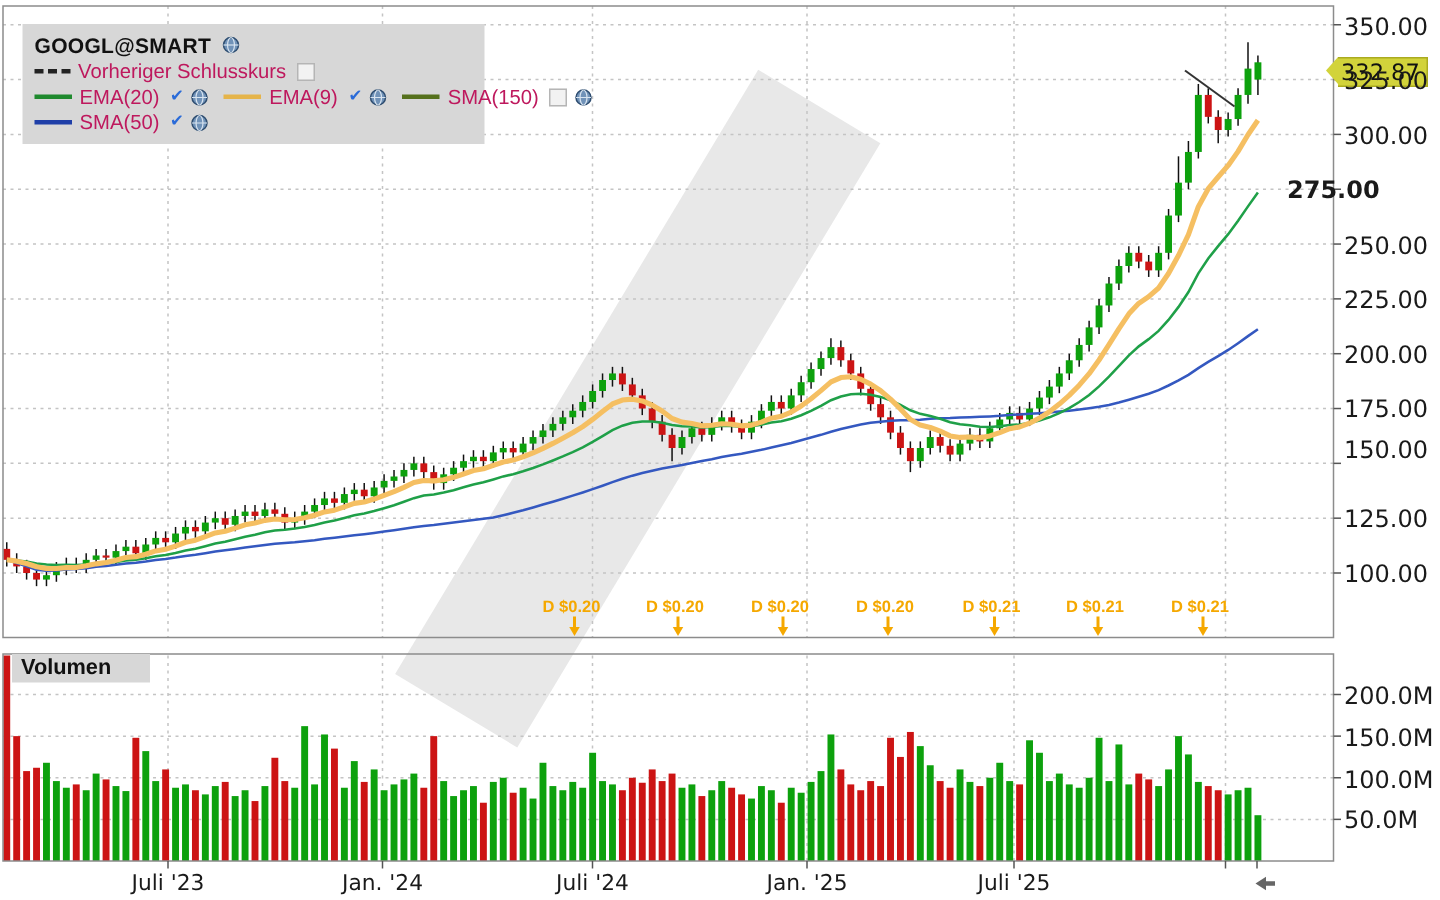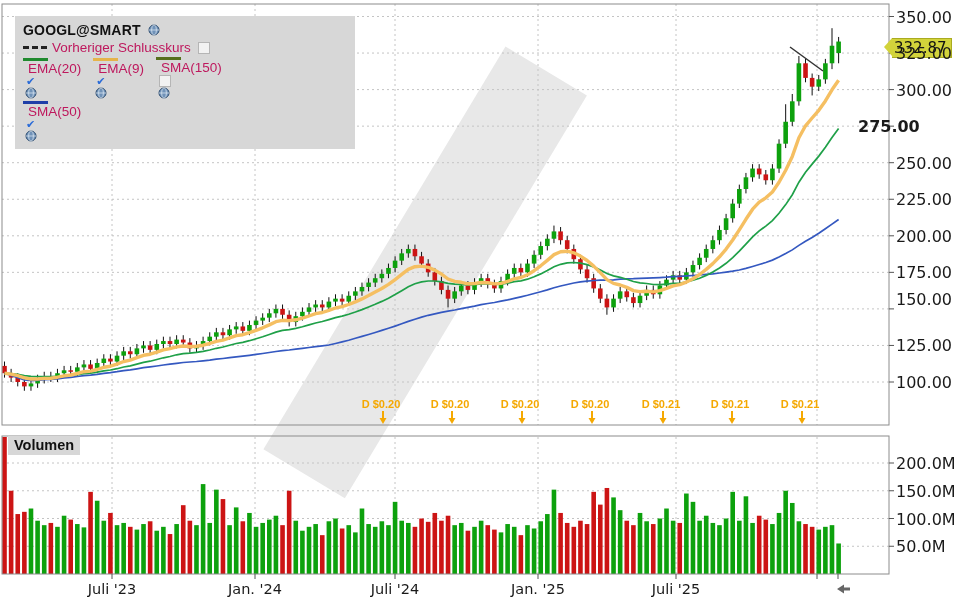--- a/index.html
+++ b/index.html
@@ -5,31 +5,31 @@
   html,body{margin:0;padding:0;background:#fff;}
   #stage{position:relative;width:960px;height:600px;background:#fff;overflow:hidden;
          font-family:"Liberation Sans",sans-serif;}
   #chart-svg{position:absolute;left:0;top:0;}
   .axlabel{position:absolute;font-family:"DejaVu Sans",sans-serif;font-size:16px;color:#1a1a1a;white-space:nowrap;}
   .xlabel{position:absolute;font-family:"DejaVu Sans",sans-serif;font-size:14.5px;color:#1a1a1a;transform:translateX(-50%);white-space:nowrap;}
   #price-tag{position:absolute;left:884px;top:38px;display:flex;height:20px;}
   #price-tag .tip{width:0;height:0;border-top:9px solid transparent;border-bottom:9px solid transparent;border-right:8px solid #d2d33b;}
   #price-tag .body{background:#d2d33b;border:1px solid #aaab20;border-left:none;padding:0 4px 1px 2px;
       font-family:"DejaVu Sans",sans-serif;font-size:15px;color:#111;line-height:18px;}
-  #legend{position:absolute;left:15px;top:16px;width:340px;background:#d7d7d7;padding:4px 6px 5px 8px;box-sizing:border-box;}
+  #legend{position:absolute;left:15px;top:16px;width:308px;background:#d7d7d7;padding:4px 6px 5px 8px;box-sizing:border-box;}
   .lg-row{display:flex;align-items:center;margin:2px 0;flex-wrap:nowrap;}
   .lg-title{font-size:14px;font-weight:bold;color:#111;letter-spacing:.2px;margin-right:5px;}
   .lg-text{font-size:13.5px;color:#be185d;margin:0 4px 0 5px;}
   .swatch{display:inline-block;width:25px;height:3px;flex:none;}
   .swatch-dash{display:inline-block;width:24px;height:0;border-top:3px dashed #222;flex:none;}
   .chk{color:#2a6bd8;font-size:11px;margin:0 3px;line-height:11px;}
   .box-unchecked{display:inline-block;width:10px;height:10px;background:#f2f2f2;border:1px solid #b5b5b5;margin:0 3px;flex:none;}
   .globe{flex:none;margin:0 2px;}
-  .lg-group{display:flex;margin-right:8px;flex-direction:column;}
-  #volumen-label{position:absolute;left:8px;top:436px;background:#d7d7d7;padding:1px 6px 2px 6px;
+  .lg-group{display:flex;align-items:center;margin-right:8px;}
+  #volumen-label{position:absolute;left:8px;top:436px;background:#d7d7d7;padding:1px 26px 2px 6px;
       font-size:14.5px;font-weight:bold;color:#111;}
 </style>
 </head>
 <body>
 
 <div id="stage">
   <svg id="chart-svg" width="960" height="600">
       <rect x="370" y="35" width="95" height="470" fill="#e8e8e8" transform="rotate(31 417 285)"></rect>
       <g>
         <line x1="2" y1="16.5" x2="889" y2="16.5" stroke="#c4c4c4" stroke-dasharray="2,3"></line>

